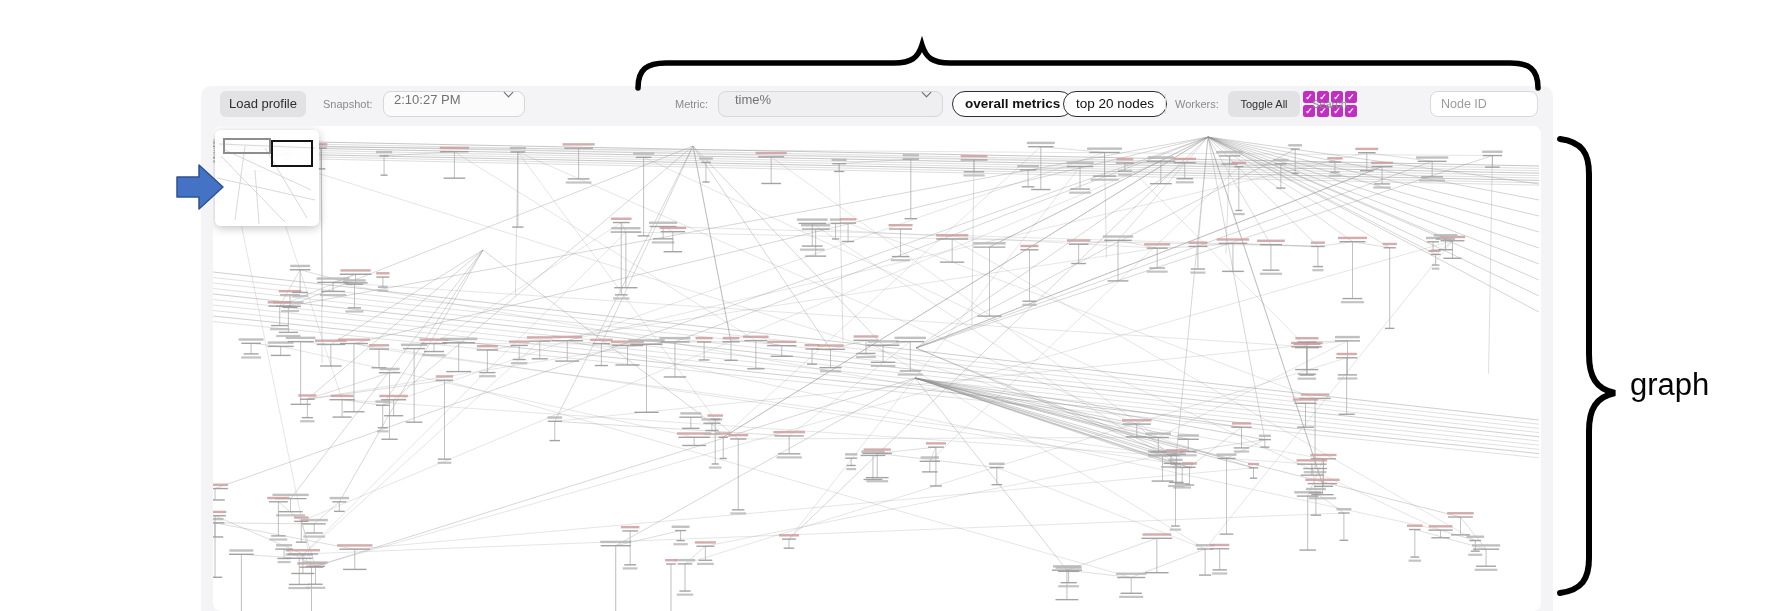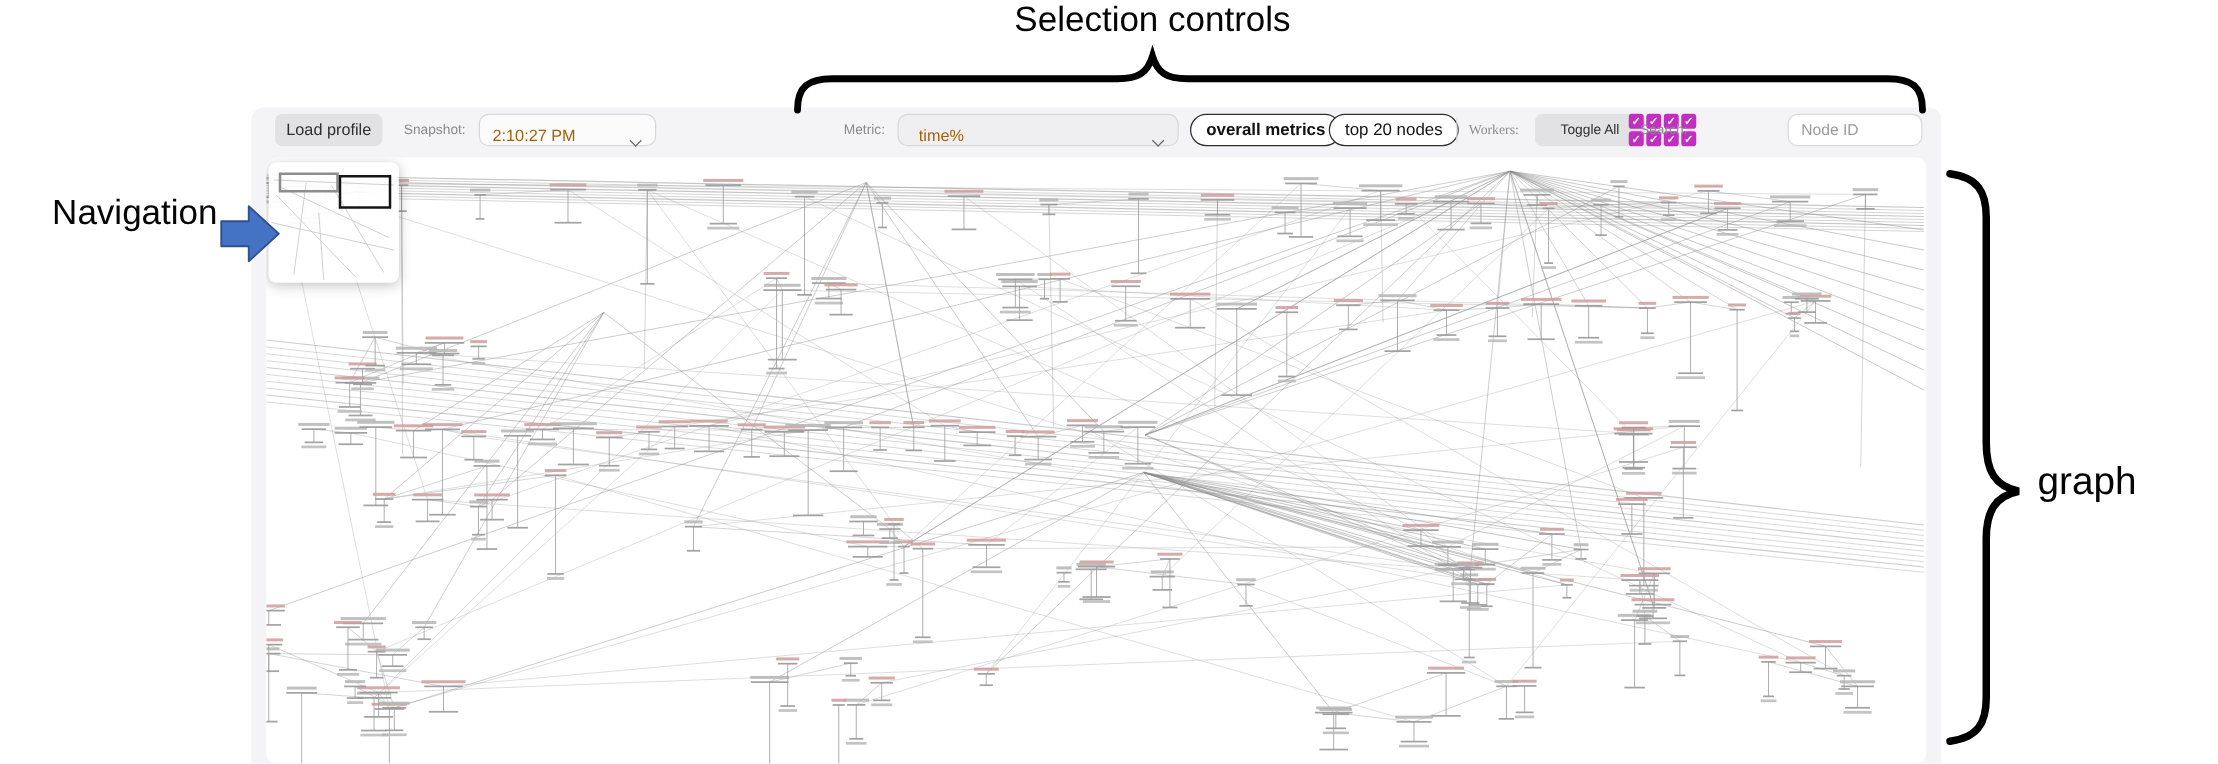--- a/index.html
+++ b/index.html
@@ -12,21 +12,21 @@
          background:#f4f4f6; border-radius:10px 10px 0 0; }
 
   
   #toolbar { position:absolute; left:0; top:0; width:100%; height:36px; }
   .tb-label { position:absolute; top:0; height:36px; line-height:36px;
               font-size:11px; color:#8a8a8a; white-space:nowrap; }
   .tb-btn  { position:absolute; top:5px; height:26px; line-height:26px; background:#e2e2e4;
              border-radius:6px; font-size:13px; color:#2e2e2e; text-align:center;
              padding:0 14px; cursor:pointer; white-space:nowrap; }
   .tb-select { position:absolute; top:5px; height:26px; background:#fbfbfc; border:1px solid #d7d7da;
-               border-radius:8px; font-size:13px; color:#a16207; display:flex; align-items:flex-end;
+               border-radius:8px; font-size:13px; color:#737373; display:flex; align-items:flex-start;
                padding:0 10px; cursor:pointer; }
   .tb-select .val { flex:1 1 auto; white-space:nowrap; overflow:hidden; }
   .chev { width:7px; height:7px; border-right:1.6px solid #66666a; border-bottom:1.6px solid #66666a;
           transform:rotate(45deg); margin:-3px 2px 0 8px; flex:0 0 auto; }
   .pill { position:absolute; top:5px; height:26px; line-height:23px; background:#fff;
           border:1.6px solid #2d2d2d; border-radius:13px; font-size:13.5px; color:#111;
           padding:0 12px; text-align:center; cursor:pointer; white-space:nowrap; }
   .tb-divider { position:absolute; top:8px; width:1px; height:20px; background:#dcdcde; }
   #worker-grid { position:absolute; top:5px; display:grid;
                  grid-template-columns:repeat(4,12px); grid-auto-rows:12px; gap:2px; }
@@ -83,23 +83,23 @@
         <span class="val">time%</span>
         <span class="chev"></span>
       </div>
 
       <div class="pill" style="left:751px;font-weight:bold;">overall metrics</div>
 
       <div class="pill" style="left:862px;">top 20 nodes</div>
 
       <div class="tb-divider" style="left:964px;"></div>
 
-      <div class="tb-label" style="left:974px;font-family:Liberation Serif, serif;">Workers:</div>
-
-      <div class="tb-btn" style="left:1027px; width:88px; padding:0; font-size:11px;">Toggle All</div>
+      <div class="tb-label" style="left:974px;">Workers:</div>
+
+      <div class="tb-btn" style="left:1027px; width:72px; padding:0; font-size:11px;">Toggle All</div>
 
       <div id="worker-grid" style="left:1102px;">
           <div class="cb" style="background: rgb(193, 46, 193);"></div>
           <div class="cb" style="background: rgb(193, 46, 193);"></div>
           <div class="cb" style="background: rgb(193, 46, 193);"></div>
           <div class="cb" style="background: rgb(193, 46, 193);"></div>
           <div class="cb" style="background: rgb(193, 46, 193);"></div>
           <div class="cb" style="background: rgb(193, 46, 193);"></div>
           <div class="cb" style="background: rgb(193, 46, 193);"></div>
           <div class="cb" style="background: rgb(193, 46, 193);"></div>
@@ -1129,23 +1129,21 @@
             <line x1="40" y1="40" x2="44" y2="94"></line>
           </g>
         </svg>
         <div class="mm-rect-gray"></div>
         <div class="mm-rect-black"></div>
       </div>
     </div>
   </div>
 
   <div id="overlay">
-    <div class="ann-text" id="ann-selection">Selection controls</div>
-
-    <div class="ann-text" id="ann-navigation">Navigation</div>
+
 
     <div class="ann-text" id="ann-dataflow">
       <div>graph</div>
     </div>
 
     <svg width="1774" height="611" viewBox="0 0 1774 611">
 
       <path d="M 638,88 C 638,69 647,63 666,63 L 894,63
                C 911,63 918,58 922,45 C 926,58 933,63 950,63 L 1510,63
                C 1529,63 1538,69 1538,88" fill="none" stroke="#000" stroke-width="5.5" stroke-linecap="round"></path>

